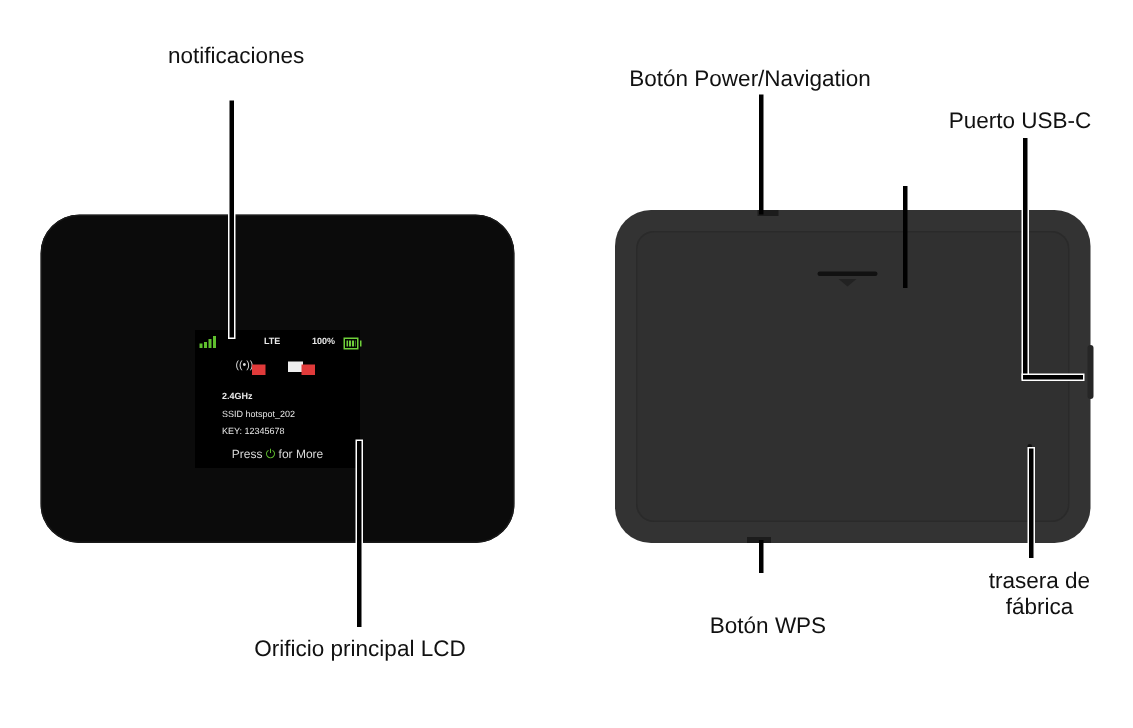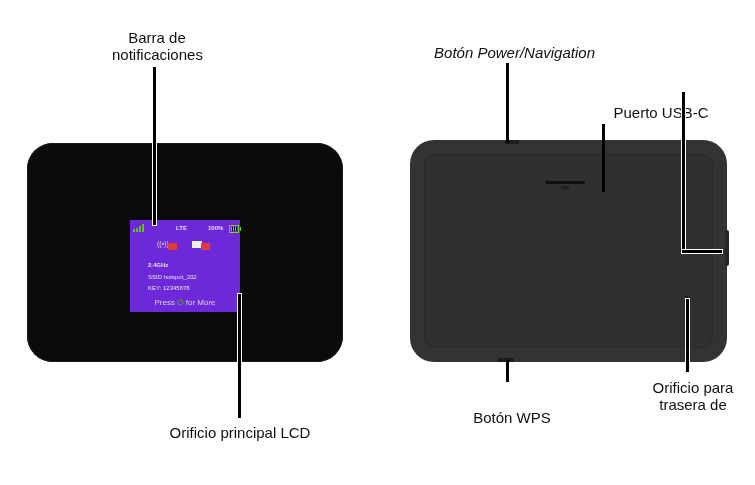--- a/index.html
+++ b/index.html
@@ -7,21 +7,21 @@
          font-family:"Liberation Sans", sans-serif; color:#111; }
   .label { position:absolute; font-size:15px; line-height:17px; color:#111; text-align:center; white-space:nowrap; }
   .line { position:absolute; background:#000; }
   .line.outlined { box-shadow:0 0 0 1px #fff; }
 
   
   .front { position:absolute; left:27px; top:143px; width:316px; height:219px;
            background:#0b0b0b; border-radius:26px;
            box-shadow: inset 0 0 0 1px #1a1a1a; }
   .lcd { position:absolute; left:130px; top:220px; width:110px; height:92px;
-         background:#6d28d9; }
+         background:#000000; }
   .lcd .txt { position:absolute; color:#e8e8e8; font-size:6px; line-height:7px; white-space:nowrap; }
   .lcd .bold { font-weight:bold; }
   .lcd .more { position:absolute; left:0; width:110px; top:78px; text-align:center;
                color:#d8d8d8; font-size:8px; }
   .sig { position:absolute; left:3px; top:4px; width:12px; height:8px; }
   .sig i { position:absolute; bottom:0; width:2px; background:#5fbf2e; }
   .batt { position:absolute; left:99px; top:5px; width:8px; height:6px; border:1px solid #6fd03a; }
   .batt:after { content:""; position:absolute; right:-3px; top:1px; width:1px; height:4px; background:#6fd03a; }
   .batt i { position:absolute; left:1px; top:1px; right:1px; bottom:1px;
             background:repeating-linear-gradient(90deg,#6fd03a 0 1px,#0b0b0b 1px 2px); }
@@ -74,49 +74,48 @@
   <span class="txt" style="left:18px;top:54px;">SSID hotspot_202</span>
   <span class="txt" style="left:18px;top:65px;">KEY: 12345678</span>
   <div class="more">
     <span>Press</span>
     <span class="power">⏻</span>
     <span>for More</span>
   </div>
 </div>
 
 <div class="label" style="left:112px;top:29px;width:90px;">
-  <div>Barra de</div>
   <div>notificaciones</div>
 </div>
 <div class="line outlined" style="left:153px;top:67px;width:3px;height:158px;"></div>
 
 <div class="label" style="left:150px;top:424px;width:180px;">Orificio principal LCD</div>
 <div class="line outlined" style="left:238px;top:294px;width:3px;height:124px;"></div>
 
 <div class="back">
   <div class="inner"></div>
   <div class="slot"></div>
   <div class="notch"></div>
   <div class="btn-top"></div>
   <div class="btn-bottom"></div>
   <div class="usb"></div>
   <div class="reset"></div>
 </div>
 
-<div class="label" style="left:405px;top:44px;width:190px;text-align:right;font-style:italic;">Botón Power/Navigation</div>
+<div class="label" style="left:405px;top:44px;width:190px;text-align:center;">Botón Power/Navigation</div>
 <div class="line" style="left:506px;top:63px;width:3px;height:80px;"></div>
 
 <div class="label" style="left:545px;top:90px;width:110px;">
 </div>
 <div class="line" style="left:602px;top:124px;width:3px;height:68px;"></div>
 
-<div class="label" style="left:606px;top:72px;width:110px;margin-top:32px;">Puerto USB-C</div>
+<div class="label" style="left:625px;top:72px;width:110px;">Puerto USB-C</div>
 <div class="line outlined" style="left:682px;top:92px;width:3px;height:160px;"></div>
 <div class="line outlined" style="left:682px;top:250px;width:40px;height:3px;"></div>
 
 <div class="label" style="left:462px;top:409px;width:100px;">Botón WPS</div>
 <div class="line" style="left:506px;top:360px;width:3px;height:22px;"></div>
 
 <div class="label" style="left:638px;top:379px;width:110px;">
-  <div>Orificio para</div>
   <div>trasera de</div>
+  <div>fábrica</div>
 </div>
 <div class="line outlined" style="left:686px;top:299px;width:3px;height:73px;"></div>
 
 </body></html>

